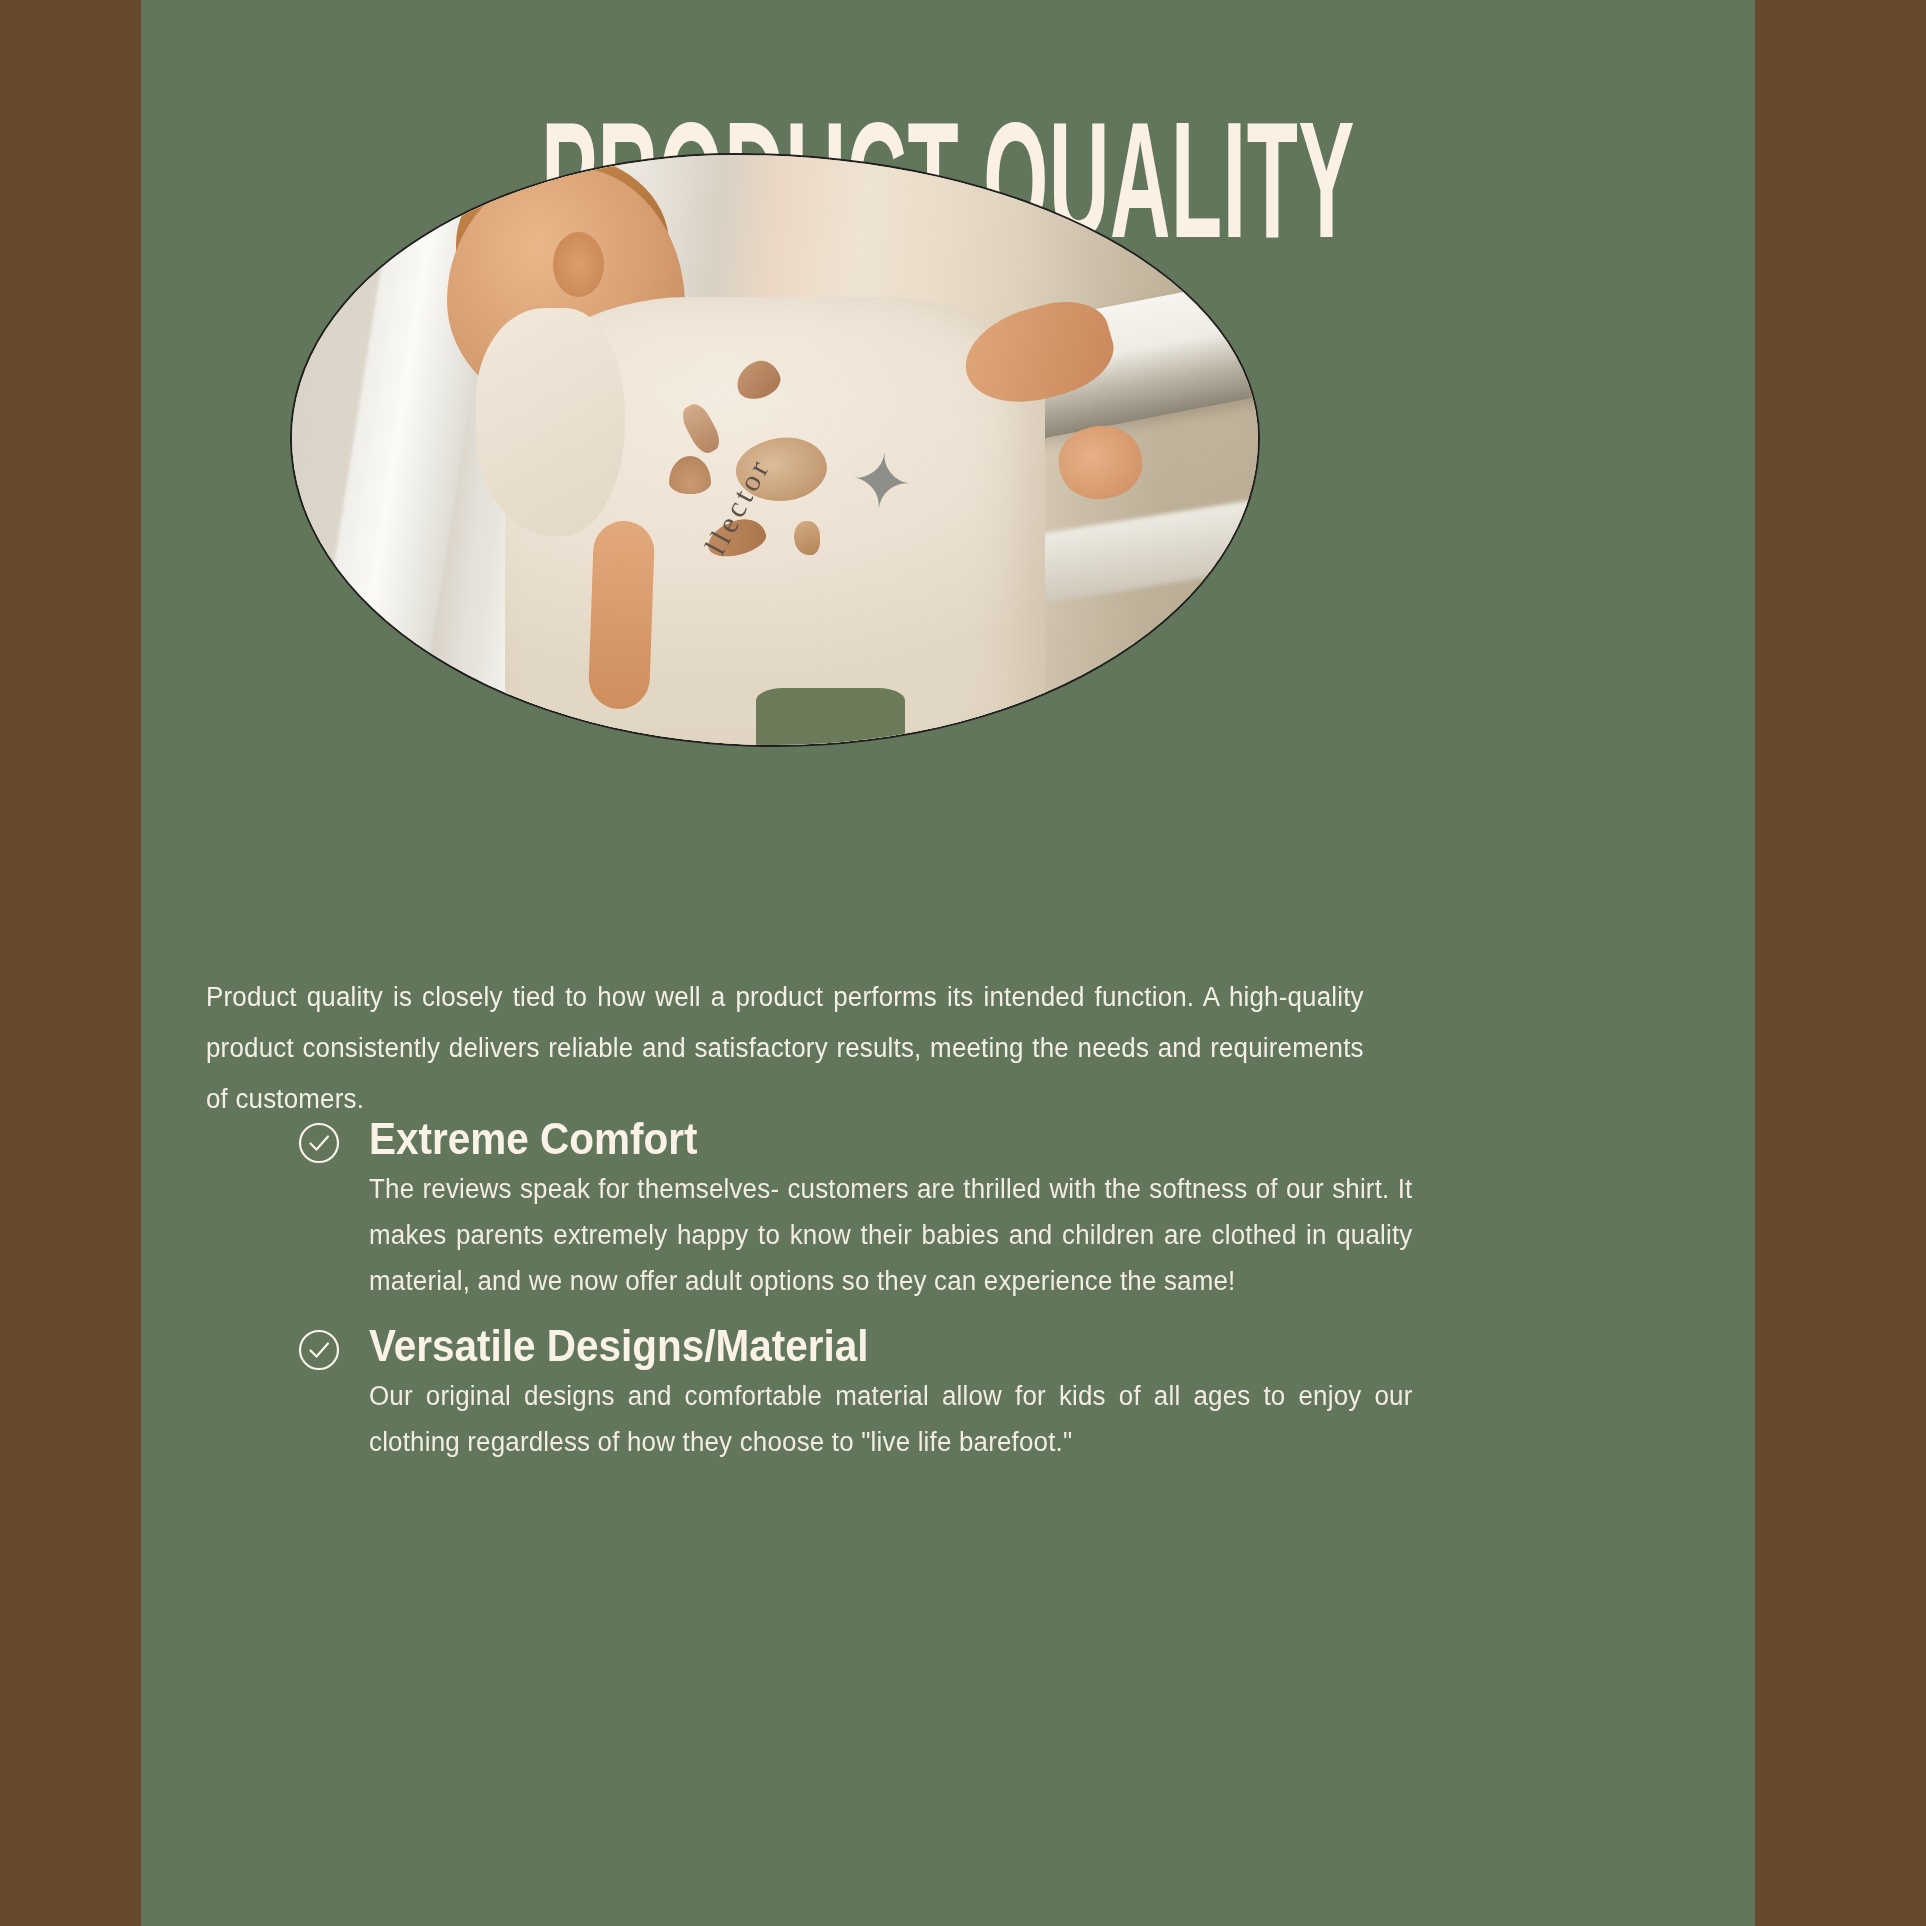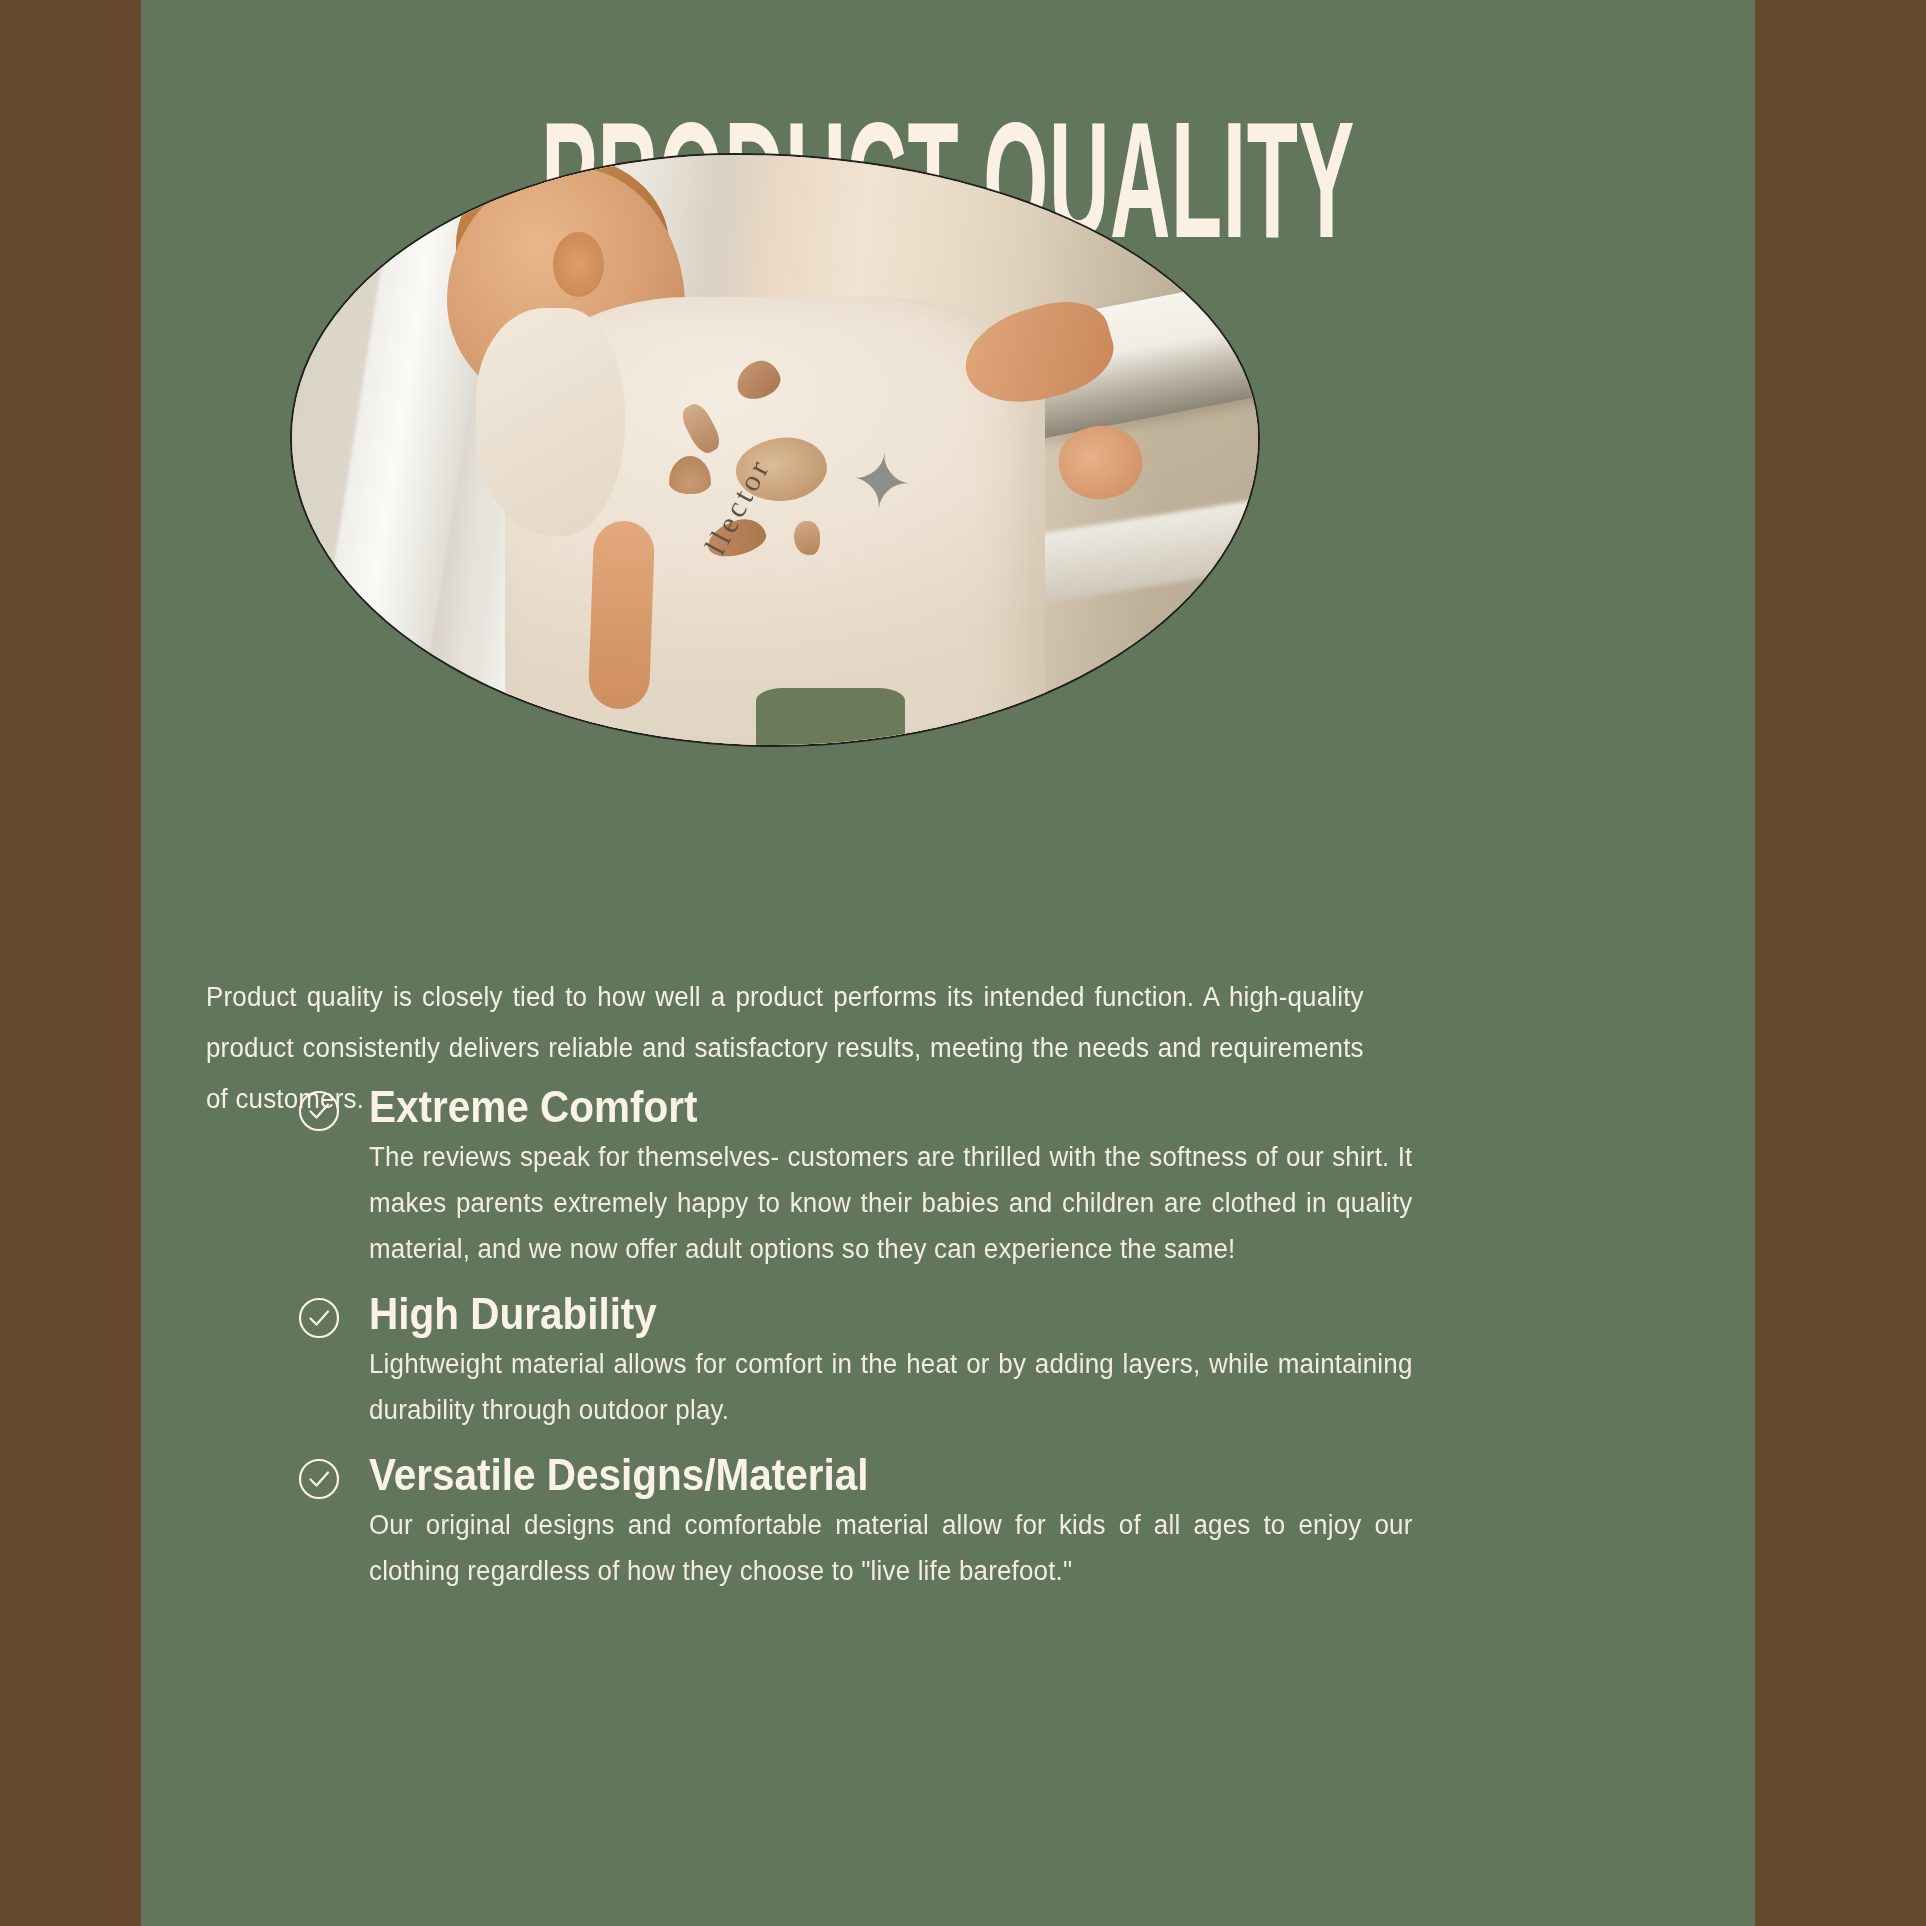--- a/index.html
+++ b/index.html
@@ -258,21 +258,21 @@
     font-weight: 300;
     letter-spacing: 0.2px;
     transform: scaleX(0.96);
     transform-origin: 0 0;
   }
 
   
   .features {
     position: absolute;
     left: 79px;
-    top: 1079px;
+    top: 1111px;
     width: 1287px;
   }
   .feature {
     position: relative;
     padding-left: 149px;
     margin-bottom: 14px;
   }
   .check-icon {
     position: absolute;
     left: 77px;
@@ -347,30 +347,20 @@
         <span class="check-icon">
           <svg viewBox="0 0 44 44" fill="none" xmlns="http://www.w3.org/2000/svg">
             <circle cx="22" cy="22" r="19" stroke="#faf2e6" stroke-width="2.2"></circle>
             <path d="M13.5 22.5 L19.5 28.5 L31 15.5" stroke="#faf2e6" stroke-width="2.2" stroke-linecap="round" stroke-linejoin="round"></path>
           </svg>
         </span>
         <div class="feature-title">Extreme Comfort</div>
         <div class="feature-desc">The reviews speak for themselves- customers are thrilled with the softness of our shirt. It makes parents extremely happy to know their babies and children are clothed in quality material, and we now offer adult options so they can experience the same!</div>
       </div>
 
-      <div class="feature">
-        <span class="check-icon">
-          <svg viewBox="0 0 44 44" fill="none" xmlns="http://www.w3.org/2000/svg">
-            <circle cx="22" cy="22" r="19" stroke="#faf2e6" stroke-width="2.2"></circle>
-            <path d="M13.5 22.5 L19.5 28.5 L31 15.5" stroke="#faf2e6" stroke-width="2.2" stroke-linecap="round" stroke-linejoin="round"></path>
-          </svg>
-        </span>
-        <div class="feature-title">High Durability</div>
-        <div class="feature-desc">Lightweight material allows for comfort in the heat or by adding layers, while maintaining durability through outdoor play.</div>
-      </div>
 
       <div class="feature">
         <span class="check-icon">
           <svg viewBox="0 0 44 44" fill="none" xmlns="http://www.w3.org/2000/svg">
             <circle cx="22" cy="22" r="19" stroke="#faf2e6" stroke-width="2.2"></circle>
             <path d="M13.5 22.5 L19.5 28.5 L31 15.5" stroke="#faf2e6" stroke-width="2.2" stroke-linecap="round" stroke-linejoin="round"></path>
           </svg>
         </span>
         <div class="feature-title">Versatile Designs/Material</div>
         <div class="feature-desc">Our original designs and comfortable material allow for kids of all ages to enjoy our clothing regardless of how they choose to "live life barefoot."</div>

